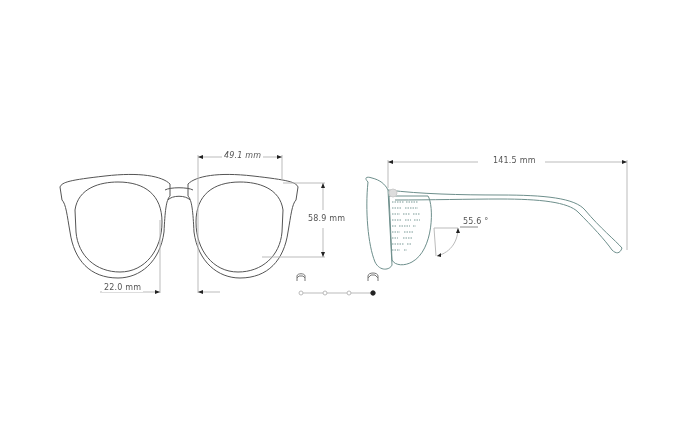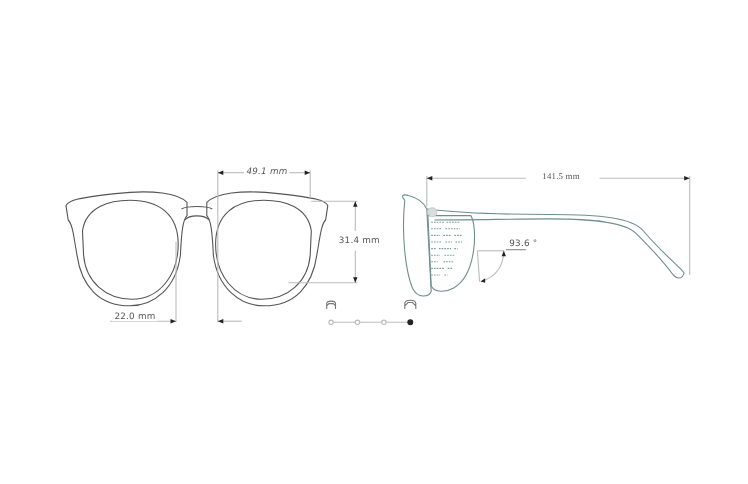--- a/index.html
+++ b/index.html
@@ -105,16 +105,16 @@
     <circle cx="349" cy="293" r="2"></circle>
     <circle cx="373" cy="293" r="2.2" fill="#222" stroke="#222"></circle>
   </g>
   <g fill="none" stroke="#777" stroke-width="1">
     <path d="M297,281 L297,276 C297,273 305,273 305,276 L305,281 M297,278 L299,276 L303,276 L305,278"></path>
     <path d="M368,281 L368,276 C368,272 378,272 378,276 L378,281 M368,278 L371,275 L375,275 L378,278"></path>
   </g>
 </svg>
 
 <span class="lbl" style="left:222px; top:151px;font-style:italic;">49.1 mm</span>
-<span class="lbl" style="left:306px; top:214px;">31.4 mm</span>
+<span class="lbl" style="left:306px; top:214px;">58.9 mm</span>
 <span class="lbl" style="left:102px; top:283px;">22.0 mm</span>
-<span class="lbl" style="left:491px; top:156px;font-family:Liberation Serif, serif;">141.5 mm</span>
-<span class="lbl" style="left:461px; top:217px;">93.6 °</span>
+<span class="lbl" style="left:491px; top:156px;">141.5 mm</span>
+<span class="lbl" style="left:461px; top:217px;">55.6 °</span>
 
 </body></html>

